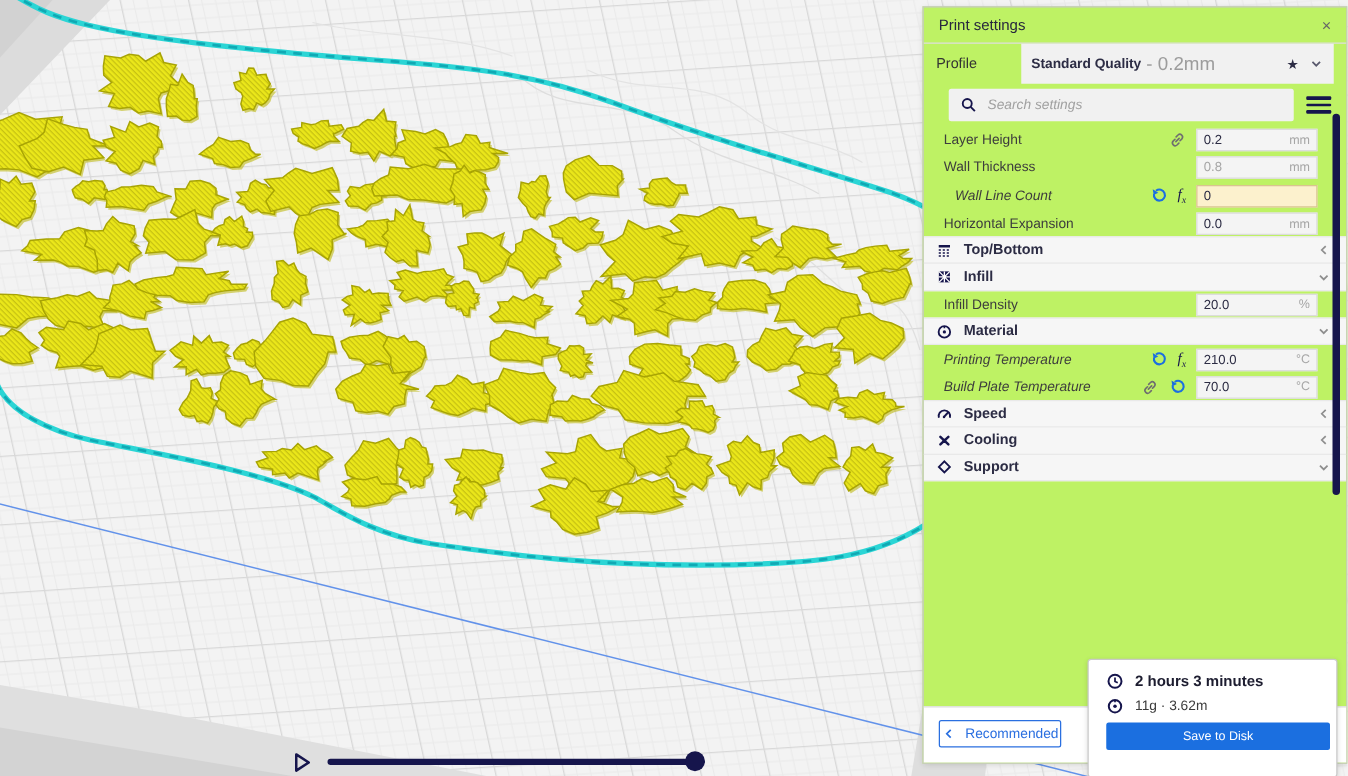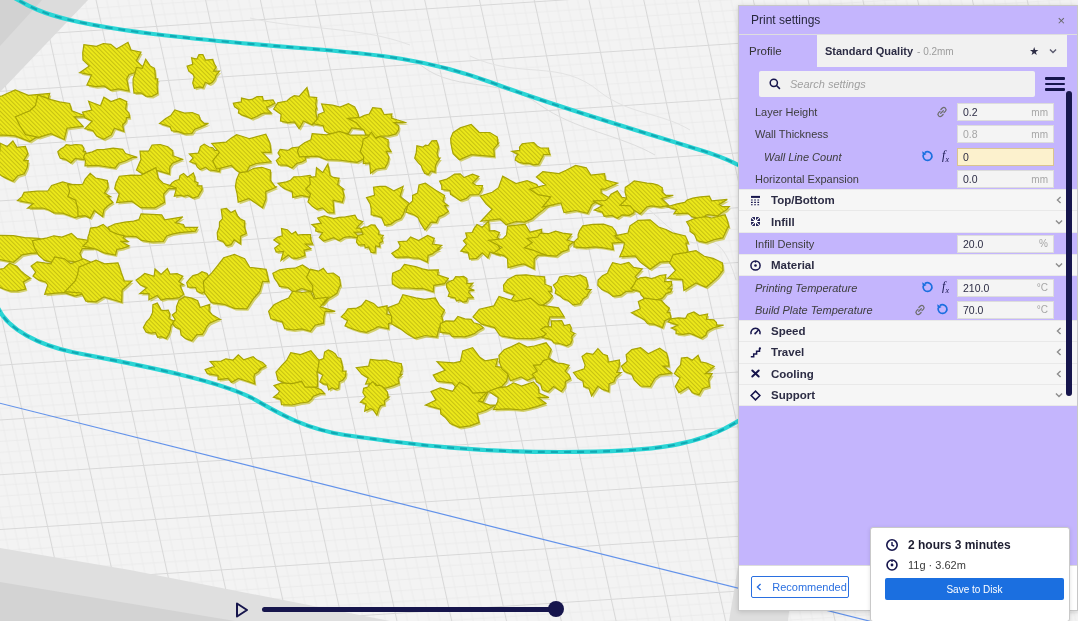--- a/index.html
+++ b/index.html
@@ -8,31 +8,31 @@
   #scene{position:absolute;left:0;top:0}
 
   
   #layer-slider{position:absolute;left:235px;top:598px;width:340px;height:24px}
   #play-button{position:absolute;left:0;top:4px;cursor:pointer}
   #slider-track{position:absolute;left:27px;top:9px;width:295px;height:5px;background:#16154c;border-radius:3px}
   #slider-handle{position:absolute;left:313px;top:3px;width:16px;height:16px;border-radius:50%;background:#16154c;cursor:grab}
 
   
   #print-settings-panel{position:absolute;left:738px;top:5px;width:340px;height:606px;
-    background:#c4b5fd;border:1px solid #c7c7c7;box-shadow:0 1px 5px rgba(0,0,0,.15);
+    background:#bef264;border:1px solid #c7c7c7;box-shadow:0 1px 5px rgba(0,0,0,.15);
     box-sizing:border-box;color:#34344c}
   .pheader{height:28px;display:flex;align-items:center;padding:0 12px;border-bottom:1px solid #dedede}
   .ptitle{font-size:12px;color:#27273d}
   .pclose{margin-left:auto;color:#666;font-size:13px;cursor:pointer;line-height:1}
   .profile-row{height:32px;display:flex;align-items:center;padding:0 10px}
   .profile-label{font-size:11.5px;color:#333}
   .profile-select{margin-left:auto;width:250px;height:20px;background:#f1f1f1;display:flex;
     align-items:center;padding:16px 8px;box-sizing:border-box;cursor:pointer}
   .profile-name{font-weight:bold;font-size:11px;color:#2c2c44}
-  .profile-suffix{font-size:10px;color:#9c9c9c;margin-left:4px}
+  .profile-suffix{font-size:15px;color:#9c9c9c;margin-left:4px}
   .profile-star{margin-left:auto;font-size:11px;color:#2c2c44}
   .search-row{height:34px;display:flex;align-items:center;padding:0 6px 0 20px}
   .search-box{flex:1;height:26px;background:#f1f1f1;border-radius:2px;display:flex;align-items:center;padding:0 9px}
   .search-ph{font-size:11px;font-style:italic;color:#a0a0a0;margin-left:8px}
   .hamburger{width:20px;margin:0 6px 0 10px;cursor:pointer}
   .hamburger div{height:2.6px;background:#16154c;margin:3.2px 0;border-radius:1px}
 
   #settings-list{height:371px;overflow:hidden;position:relative}
   .sec{height:22.3px;display:flex;align-items:center;background:#f6f6f6;
     border-top:1px solid #e9e9e9;border-bottom:1px solid #e9e9e9;padding:0 12px 0 10px;
@@ -530,29 +530,20 @@
         <svg class="sic">
           <use href="#i-speed"></use>
         </svg>
         <span class="slbl">Speed</span>
         <svg class="chev">
           <use href="#i-chev-left"></use>
         </svg>
       </div>
       <div class="sec">
         <svg class="sic">
-          <use href="#i-travel"></use>
-        </svg>
-        <span class="slbl">Travel</span>
-        <svg class="chev">
-          <use href="#i-chev-left"></use>
-        </svg>
-      </div>
-      <div class="sec">
-        <svg class="sic">
           <use href="#i-cooling"></use>
         </svg>
         <span class="slbl">Cooling</span>
         <svg class="chev">
           <use href="#i-chev-left"></use>
         </svg>
       </div>
       <div class="sec">
         <svg class="sic">
           <use href="#i-support"></use>

